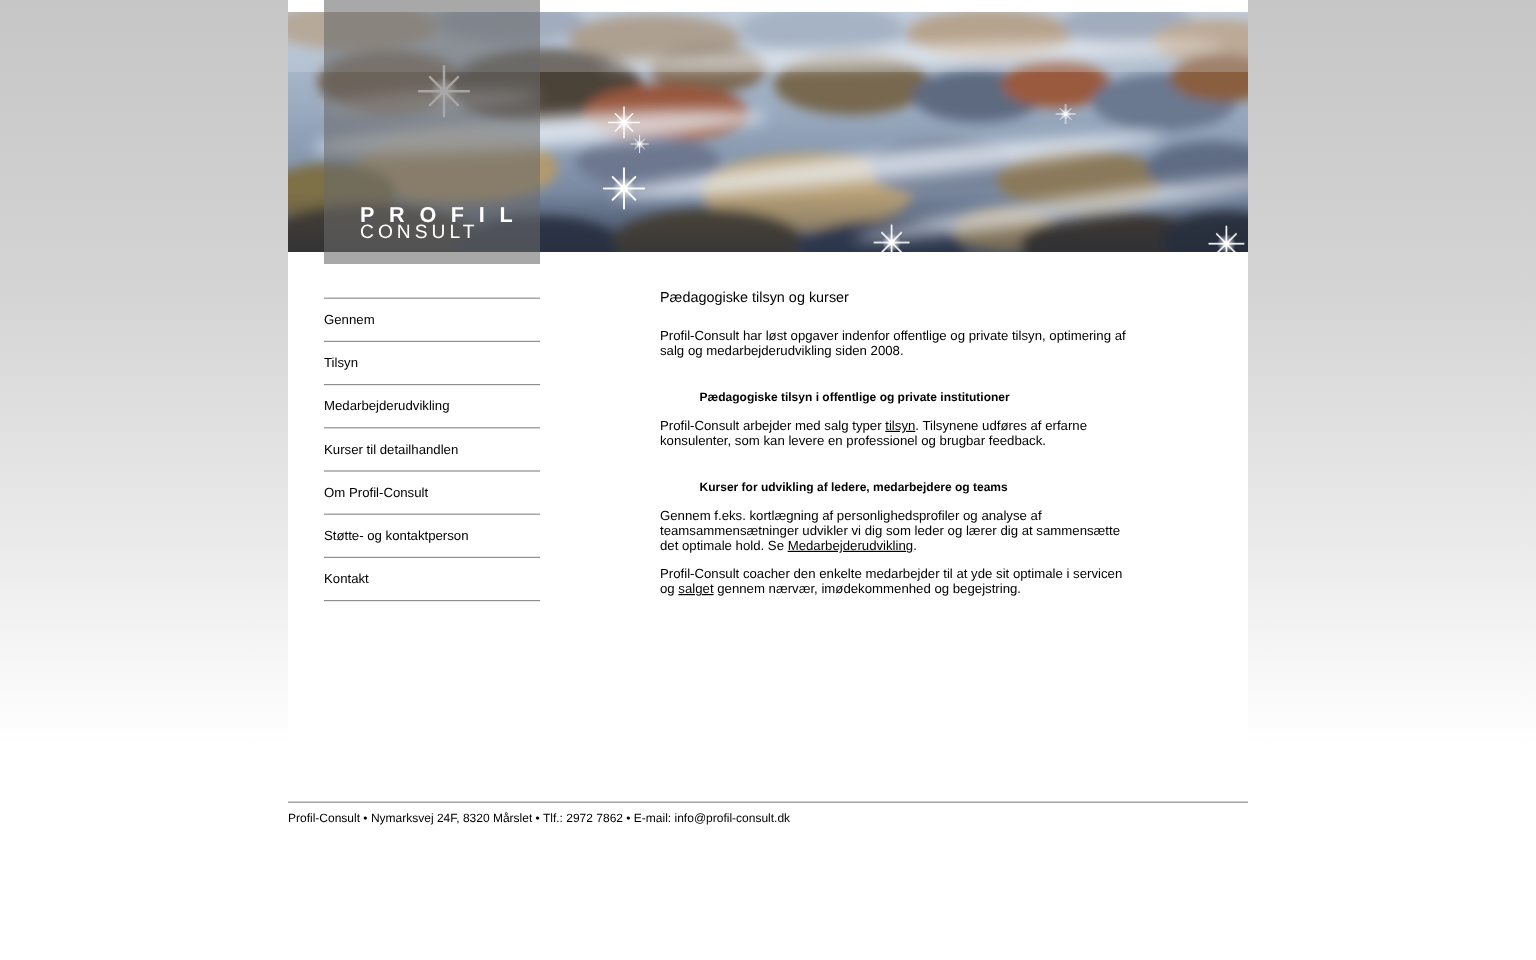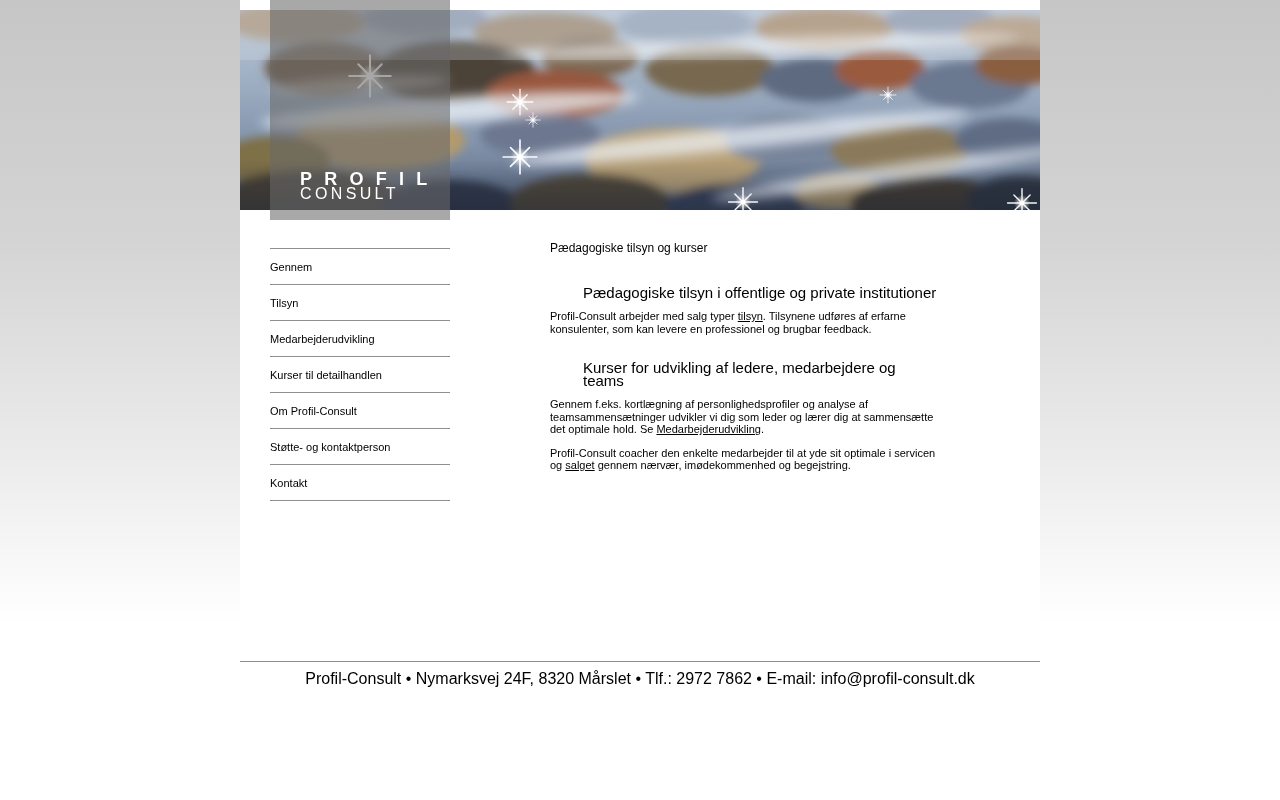--- a/index.html
+++ b/index.html
@@ -40,26 +40,26 @@
   .sidebar{width:180px;margin:28px 0 0 30px;flex:0 0 auto;}
   .nav-list{list-style:none;margin:0;padding:0;border-bottom:1px solid var(--divider);}
   .nav-item{
     height:36px;line-height:36px;border-top:1px solid var(--divider);
     font-size:11px;cursor:pointer;
   }
   .nav-item a{color:var(--text);text-decoration:none;display:block;height:100%;}
   .main{width:390px;margin-left:100px;flex:0 0 auto;}
   .page-title{font-size:12px;font-weight:normal;margin:16px 0 14px;line-height:24px;}
   .main p{font-size:11px;line-height:12.5px;margin:11px 0;}
-  .section-heading{font-size:15px;font-weight:normal;margin:26px 0 11px;line-height:13px;padding-left:33px;}
+  .section-heading{font-size:10px;font-weight:bold;margin:26px 0 11px;line-height:13px;padding-left:33px;}
   .inline-link{color:var(--text);text-decoration:underline;}
   
   .footer{
     flex:0 0 auto;margin-top:auto;border-top:1px solid var(--divider);
-    text-align:center;font-size:16px;padding:8px 0 16px;
+    text-align:left;font-size:10px;padding:8px 0 16px;
   }
 </style>
 </head>
 <body>
 
 <div class="viewport">
   <div class="page">
 
     <div class="header">
       <div class="photo">
@@ -182,20 +182,21 @@
               <a href="#">Støtte- og kontaktperson</a>
             </li>
           <li class="nav-item">
               <a href="#">Kontakt</a>
             </li>
         </ul>
       </nav>
 
       <main class="main">
         <h1 class="page-title">Pædagogiske tilsyn og kurser</h1>
+        <p>Profil-Consult har løst opgaver indenfor offentlige og private tilsyn, optimering af salg og medarbejderudvikling siden 2008.</p>
 
         <section>
           <h3 class="section-heading">Pædagogiske tilsyn i offentlige og private institutioner</h3>
           <p><span>Profil-Consult arbejder med salg typer </span><a href="#" class="inline-link">tilsyn</a><span>. Tilsynene udføres af erfarne konsulenter, som kan levere en professionel og brugbar feedback.</span></p>
         </section>
 
         <section>
           <h3 class="section-heading">Kurser for udvikling af ledere, medarbejdere og teams</h3>
           <p><span>Gennem f.eks. kortlægning af personlighedsprofiler og analyse af teamsammensætninger udvikler vi dig som leder og lærer dig at sammensætte det optimale hold. Se </span><a href="#" class="inline-link">Medarbejderudvikling</a><span>.</span></p>
         </section>

